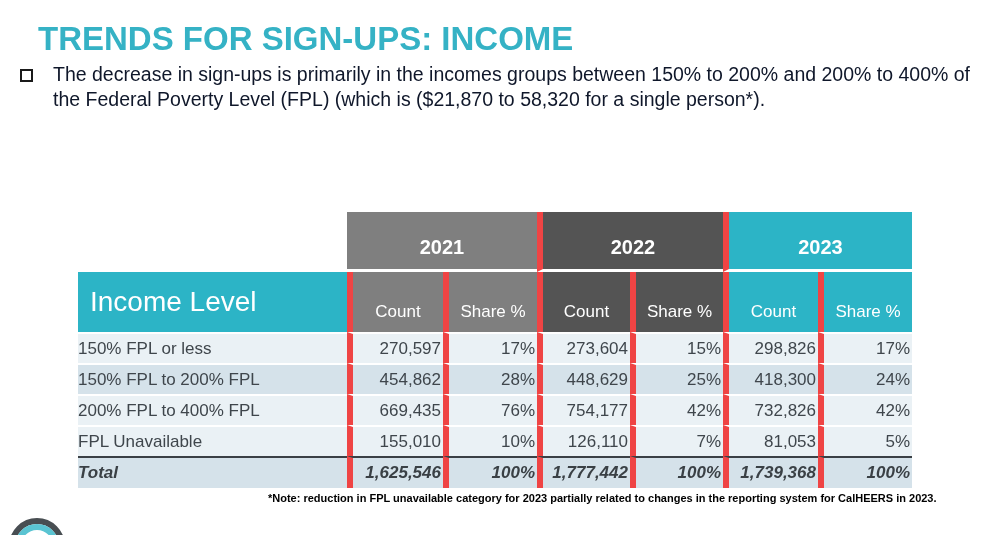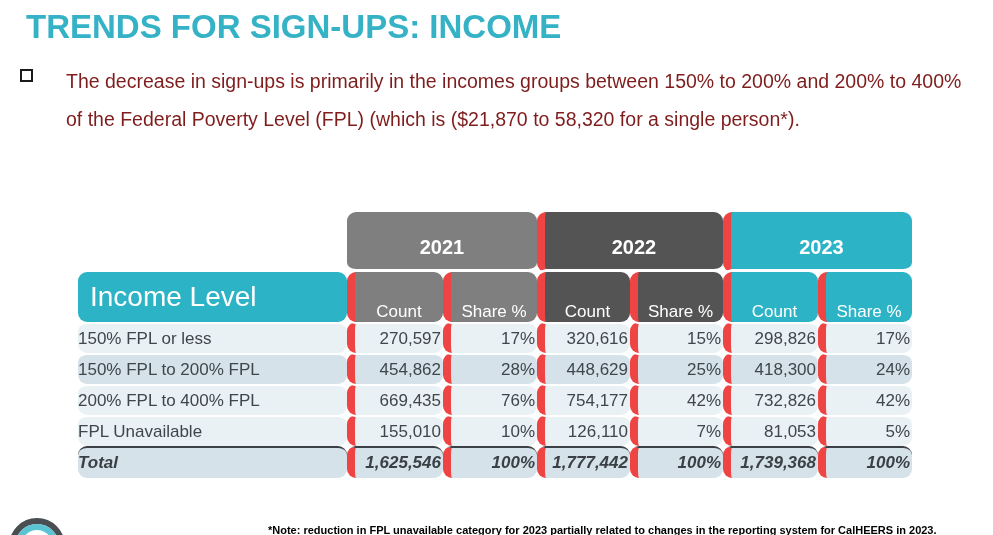--- a/index.html
+++ b/index.html
@@ -8,21 +8,21 @@
     width: 993px;
     height: 535px;
     background: #ffffff;
     font-family: "Liberation Sans", sans-serif;
     overflow: hidden;
   }
   .title {
     position: absolute;
     left: 22px;
     top: 4px;
-    margin: 4px;
+    margin: 16px;
     font-size: 33px;
     font-weight: bold;
     color: #35b2c5;
     letter-spacing: 0px;
     white-space: nowrap;
   }
   .bullets {
     position: absolute;
     left: 20px;
     top: 62px;
@@ -30,60 +30,61 @@
   }
   .bullet { display: flex; margin-bottom: 20px; }
   .bullet-marker {
     flex: none;
     width: 9px;
     height: 9px;
     border: 2px solid #1a1a1a;
     margin-top: 7px;
   }
   .bullet-text {
-    margin-left: 33px;
+    margin-left: 20px;
     font-size: 19.5px;
-    line-height: 38px;
-    color: #7f1d1d;
+    line-height: 25px;
+    color: #0f172a;
     width: 918px;
   }
   table.data-table {
     position: absolute;
     left: 78px;
     top: 212px;
     width: 834px;
     border-collapse: separate;
     border-spacing: 0;
     table-layout: fixed;
   }
-  .data-table th, .data-table td { padding: 0; border-radius: 9px; }
+  .data-table th, .data-table td { padding: 0; }
   
   .year-row th {
     height: 47px;
     color: #ffffff;
     font-size: 20px;
     font-weight: bold;
     text-align: center;
     vertical-align: bottom;
     padding-bottom: 10px;
     border-bottom: 3px solid #ffffff;
   }
   .year-row th.blank { background: #ffffff; border-bottom: none; }
   .bg-2021 { background: #7f7f7f; }
   .bg-2022 { background: #545454; }
   .bg-2023 { background: #2cb4c6; }
-  .sep-left { border-left: 8px solid #ef4444; }
+  .sep-left { border-left: 6px solid #ef4444; }
   
   .sub-row th {
     height: 50px;
     color: #ffffff;
     font-size: 17px;
     font-weight: normal;
     text-align: center;
     vertical-align: bottom;
+    padding-bottom: 10px;
   }
   .sub-row th.income-hdr {
     background: #2cb4c6;
     font-size: 28px;
     text-align: left;
     vertical-align: middle;
     padding: 0 0 0 12px;
   }
   
   tbody td {
@@ -100,21 +101,21 @@
   tbody tr.total-row td {
     font-weight: bold;
     border-top: 2px solid #3a4045;
     height: 30px;
     color: #3a4045;
     font-style: italic;
   }
   .footnote {
     position: absolute;
     left: 268px;
-    top: 524px;
+    top: 492px;
     width: 670px;
     font-size: 11px;
     font-weight: bold;
     color: #000000;
   }
   .logo {
     position: absolute;
     left: 9px;
     top: 518px;
     width: 44px;
@@ -171,21 +172,21 @@
         <th class="bg-2022 sep-left">Share %</th>
         <th class="bg-2023 sep-left">Count</th>
         <th class="bg-2023 sep-left">Share %</th>
       </tr>
     </thead>
     <tbody>
       <tr class="row-light">
         <td class="label-cell">150% FPL or less</td>
         <td class="value-cell sep-left">270,597</td>
         <td class="value-cell sep-left">17%</td>
-        <td class="value-cell sep-left">320,616</td>
+        <td class="value-cell sep-left">273,604</td>
         <td class="value-cell sep-left">15%</td>
         <td class="value-cell sep-left">298,826</td>
         <td class="value-cell sep-left">17%</td>
       </tr>
       <tr class="row-dark">
         <td class="label-cell">150% FPL to 200% FPL</td>
         <td class="value-cell sep-left">454,862</td>
         <td class="value-cell sep-left">28%</td>
         <td class="value-cell sep-left">448,629</td>
         <td class="value-cell sep-left">25%</td>

